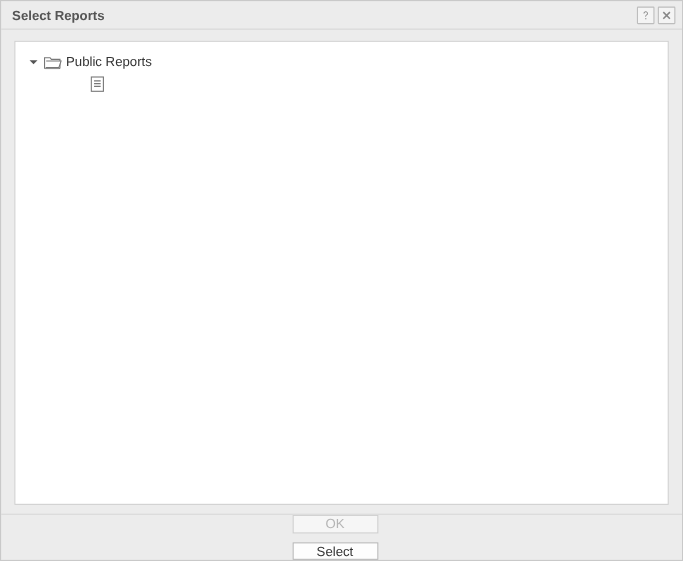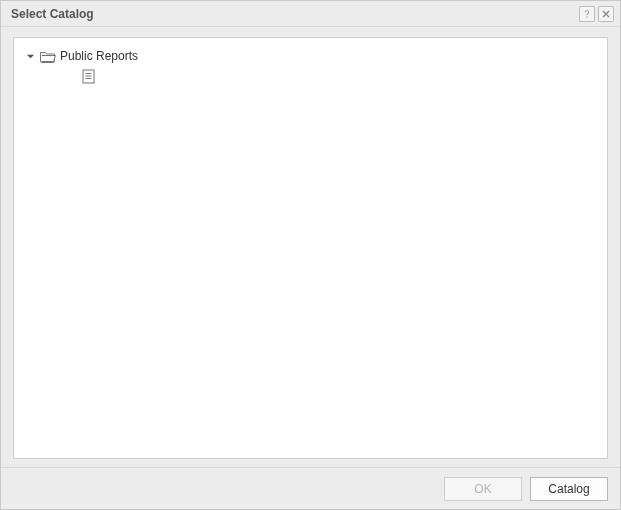--- a/index.html
+++ b/index.html
@@ -89,20 +89,21 @@
     font-size: 12px;
   }
   .footer {
     height: 42px;
     display: flex;
     align-items: center;
     justify-content: flex-end;
     padding: 0 12px 0 0;
     gap: 8px;
     border-top: 1px solid #d8d8d8;
+    flex-direction: column;
   }
   .btn {
     min-width: 78px;
     height: 24px;
     border: 1px solid #b8b8b8;
     background: #fdfdfd;
     font-size: 12px;
     color: #333;
     cursor: pointer;
     padding: 0 10px;
@@ -113,21 +114,21 @@
     border-color: #cfcfcf;
     cursor: default;
   }
 </style>
 </head>
 <body>
 
 <div class="dialog">
 
   <div class="titlebar">
-    <div class="title">Select Catalog</div>
+    <div class="title">Select Reports</div>
     <div class="title-btn">
       <svg width="10" height="10" viewBox="0 0 10 10">
         <path d="M3 3.2c0-1.1.9-2 2-2s2 .9 2 2c0 .9-.5 1.3-1 1.7-.4.3-.7.6-.7 1.1v.3H4.6v-.3c0-1 .6-1.5 1-1.8.4-.3.6-.5.6-1 0-.6-.5-1.1-1.2-1.1-.6 0-1.1.5-1.1 1.1H3zM4.5 8.5h1.1v-1H4.5v1z" fill="#888"></path>
       </svg>
     </div>
     <div class="title-btn">
       <svg width="10" height="10" viewBox="0 0 10 10">
         <path d="M2 2l6 6M8 2l-6 6" stroke="#888" stroke-width="1.4" fill="none"></path>
       </svg>
     </div>
@@ -172,16 +173,16 @@
               </li>
             </ul>
           </li>
         </ul>
       </div>
     </div>
   </div>
 
   <div class="footer">
     <button class="btn" disabled="">OK</button>
-    <button class="btn">Catalog</button>
+    <button class="btn">Select</button>
   </div>
 
 </div>
 
 </body></html>

